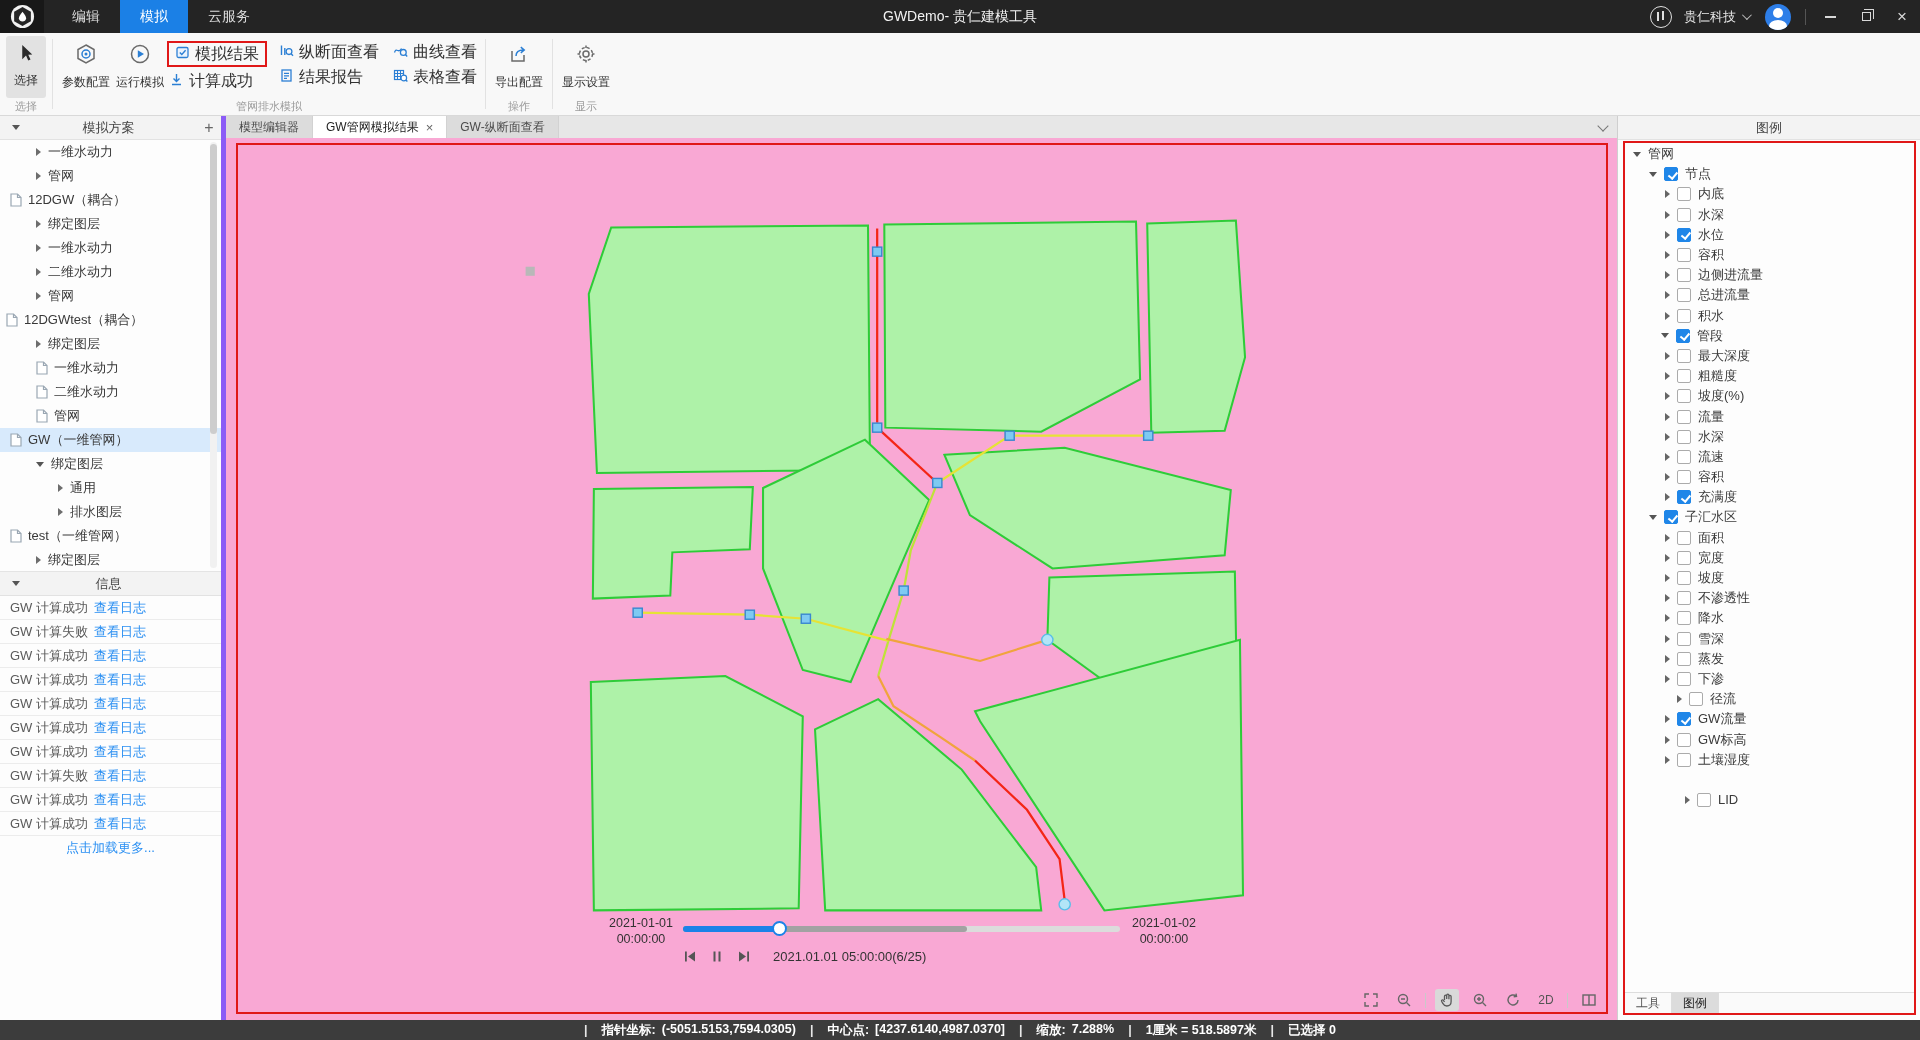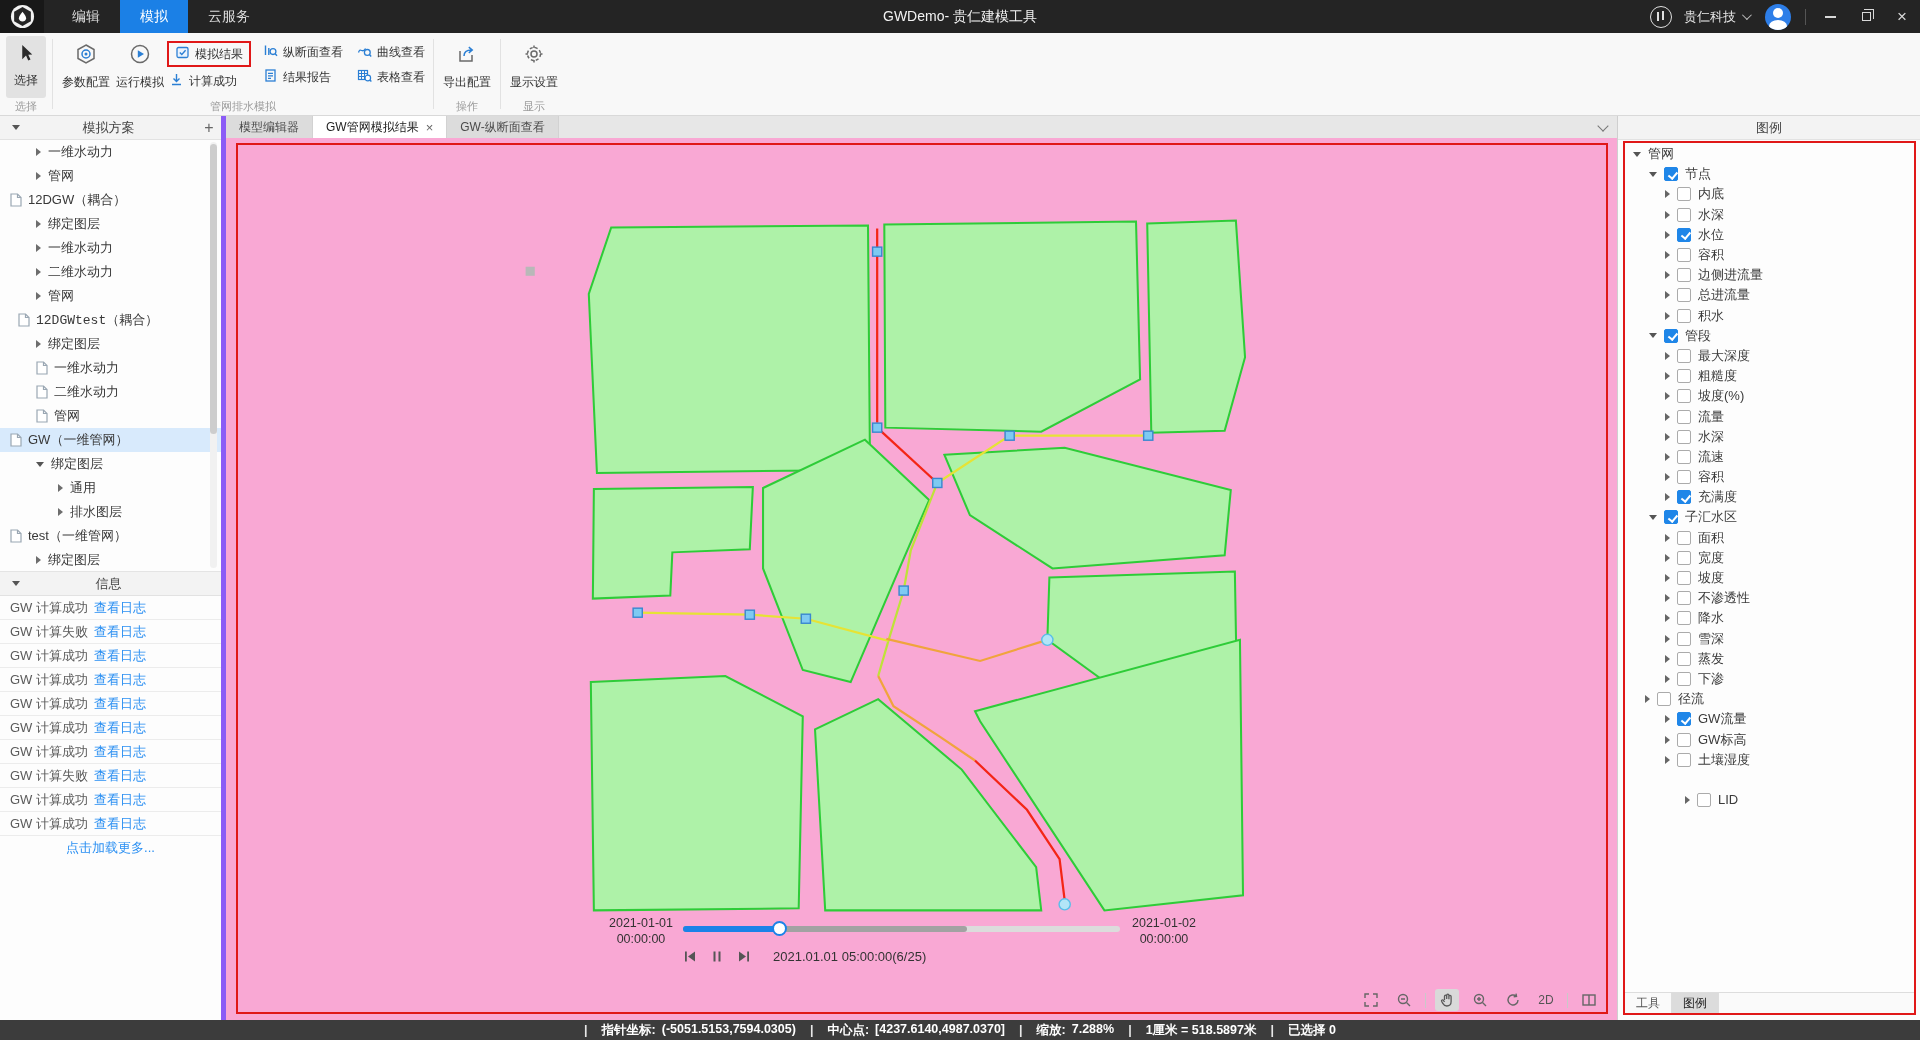--- a/index.html
+++ b/index.html
@@ -31,21 +31,21 @@
   .ribbon{height:83px;background:#f8f8f8;border-bottom:1px solid #d9d9d9;display:flex;align-items:stretch;}
   .rgroup{position:relative;display:flex;align-items:flex-start;padding:3px 6px 16px 6px;}
   .rcaption{position:absolute;bottom:1px;left:0;right:0;text-align:center;font-size:11px;color:#9a9a9a;}
   .gsep{width:1px;background:#e2e2e2;margin:6px 0;}
   .bigbtn{display:flex;flex-direction:column;align-items:center;justify-content:flex-start;
     width:54px;padding-top:7px;height:62px;background:transparent;border:none;gap:6px;}
   .bigbtn.pressed{background:#e2e2e2;border-radius:3px;width:40px;}
   .blabel{font-size:12px;color:#333;white-space:nowrap;}
   .smallcols{display:flex;gap:10px;padding-top:5px;}
   .scol{display:flex;flex-direction:column;gap:3px;}
-  .smallbtn{display:flex;align-items:center;gap:5px;height:22px;background:transparent;border:none;font-size:12px;color:#333;white-space:nowrap;padding:0 2px;}
+  .smallbtn{display:flex;align-items:center;gap:5px;height:22px;background:transparent;border:none;font-size:16px;color:#333;white-space:nowrap;padding:0 2px;}
   .redbox{border:2px solid #e01818;padding:0 4px;display:flex;align-items:center;}
   
   .main-row{display:flex;height:904px;}
   
   .sidebar{width:226px;background:#fdfdfd;border-right:5px solid #8b5cf6;display:flex;flex-direction:column;}
   .panel-header{height:24px;background:#f3f3f3;border-bottom:1px solid #e2e2e2;display:flex;align-items:center;font-size:13px;color:#444;flex:none;}
   .ph-caret{width:0;height:0;border-top:5px solid #555;border-left:4.5px solid transparent;border-right:4.5px solid transparent;margin-left:12px;}
   .ph-title{flex:1;text-align:center;}
   .ph-plus{width:24px;text-align:center;font-size:16px;color:#666;}
   .tree{height:432px;border-bottom:1px solid #e4e4e4;position:relative;overflow:hidden;flex:none;}
@@ -295,21 +295,21 @@
           <span>一维水动力</span>
         </div>
         <div class="trow" style="padding-left: 36px;">
           <span class="car"></span>
           <span>二维水动力</span>
         </div>
         <div class="trow" style="padding-left: 36px;">
           <span class="car"></span>
           <span>管网</span>
         </div>
-        <div class="trow" style="padding-left: 18px; font-family: Liberation Mono, monospace;">
+        <div class="trow" style="padding-left: 6px;">
           <span class="docic">
             <svg width="12" height="14" viewBox="0 0 12 14">
               <path d="M1 1 h6.5 l3.5 3.5 V13 H1 Z" fill="#fff" stroke="#9aa7b3" stroke-width="1.2"></path>
               <path d="M7.5 1 v3.5 H11" fill="none" stroke="#9aa7b3" stroke-width="1.2"></path>
             </svg>
           </span>
           <span>12DGWtest（耦合）</span>
         </div>
         <div class="trow" style="padding-left: 36px;">
           <span class="car"></span>
@@ -600,21 +600,21 @@
           <div class="lrow" style="padding-left: 40px;">
             <span class="lc"></span>
             <span class="cb"></span>
             <span>总进流量</span>
           </div>
           <div class="lrow" style="padding-left: 40px;">
             <span class="lc"></span>
             <span class="cb"></span>
             <span>积水</span>
           </div>
-          <div class="lrow" style="padding-left: 24px;">
+          <div class="lrow" style="padding-left: 36px;">
             <span class="lc down"></span>
             <span class="cb on"></span>
             <span>管段</span>
           </div>
           <div class="lrow" style="padding-left: 40px;">
             <span class="lc"></span>
             <span class="cb"></span>
             <span>最大深度</span>
           </div>
           <div class="lrow" style="padding-left: 40px;">
@@ -690,21 +690,21 @@
           <div class="lrow" style="padding-left: 40px;">
             <span class="lc"></span>
             <span class="cb"></span>
             <span>蒸发</span>
           </div>
           <div class="lrow" style="padding-left: 40px;">
             <span class="lc"></span>
             <span class="cb"></span>
             <span>下渗</span>
           </div>
-          <div class="lrow" style="padding-left: 20px; text-align: center;">
+          <div class="lrow" style="padding-left: 52px; text-align: center;">
             <span class="lc"></span>
             <span class="cb"></span>
             <span>径流</span>
           </div>
           <div class="lrow" style="padding-left: 40px;">
             <span class="lc"></span>
             <span class="cb on"></span>
             <span>GW流量</span>
           </div>
           <div class="lrow" style="padding-left: 40px;">

